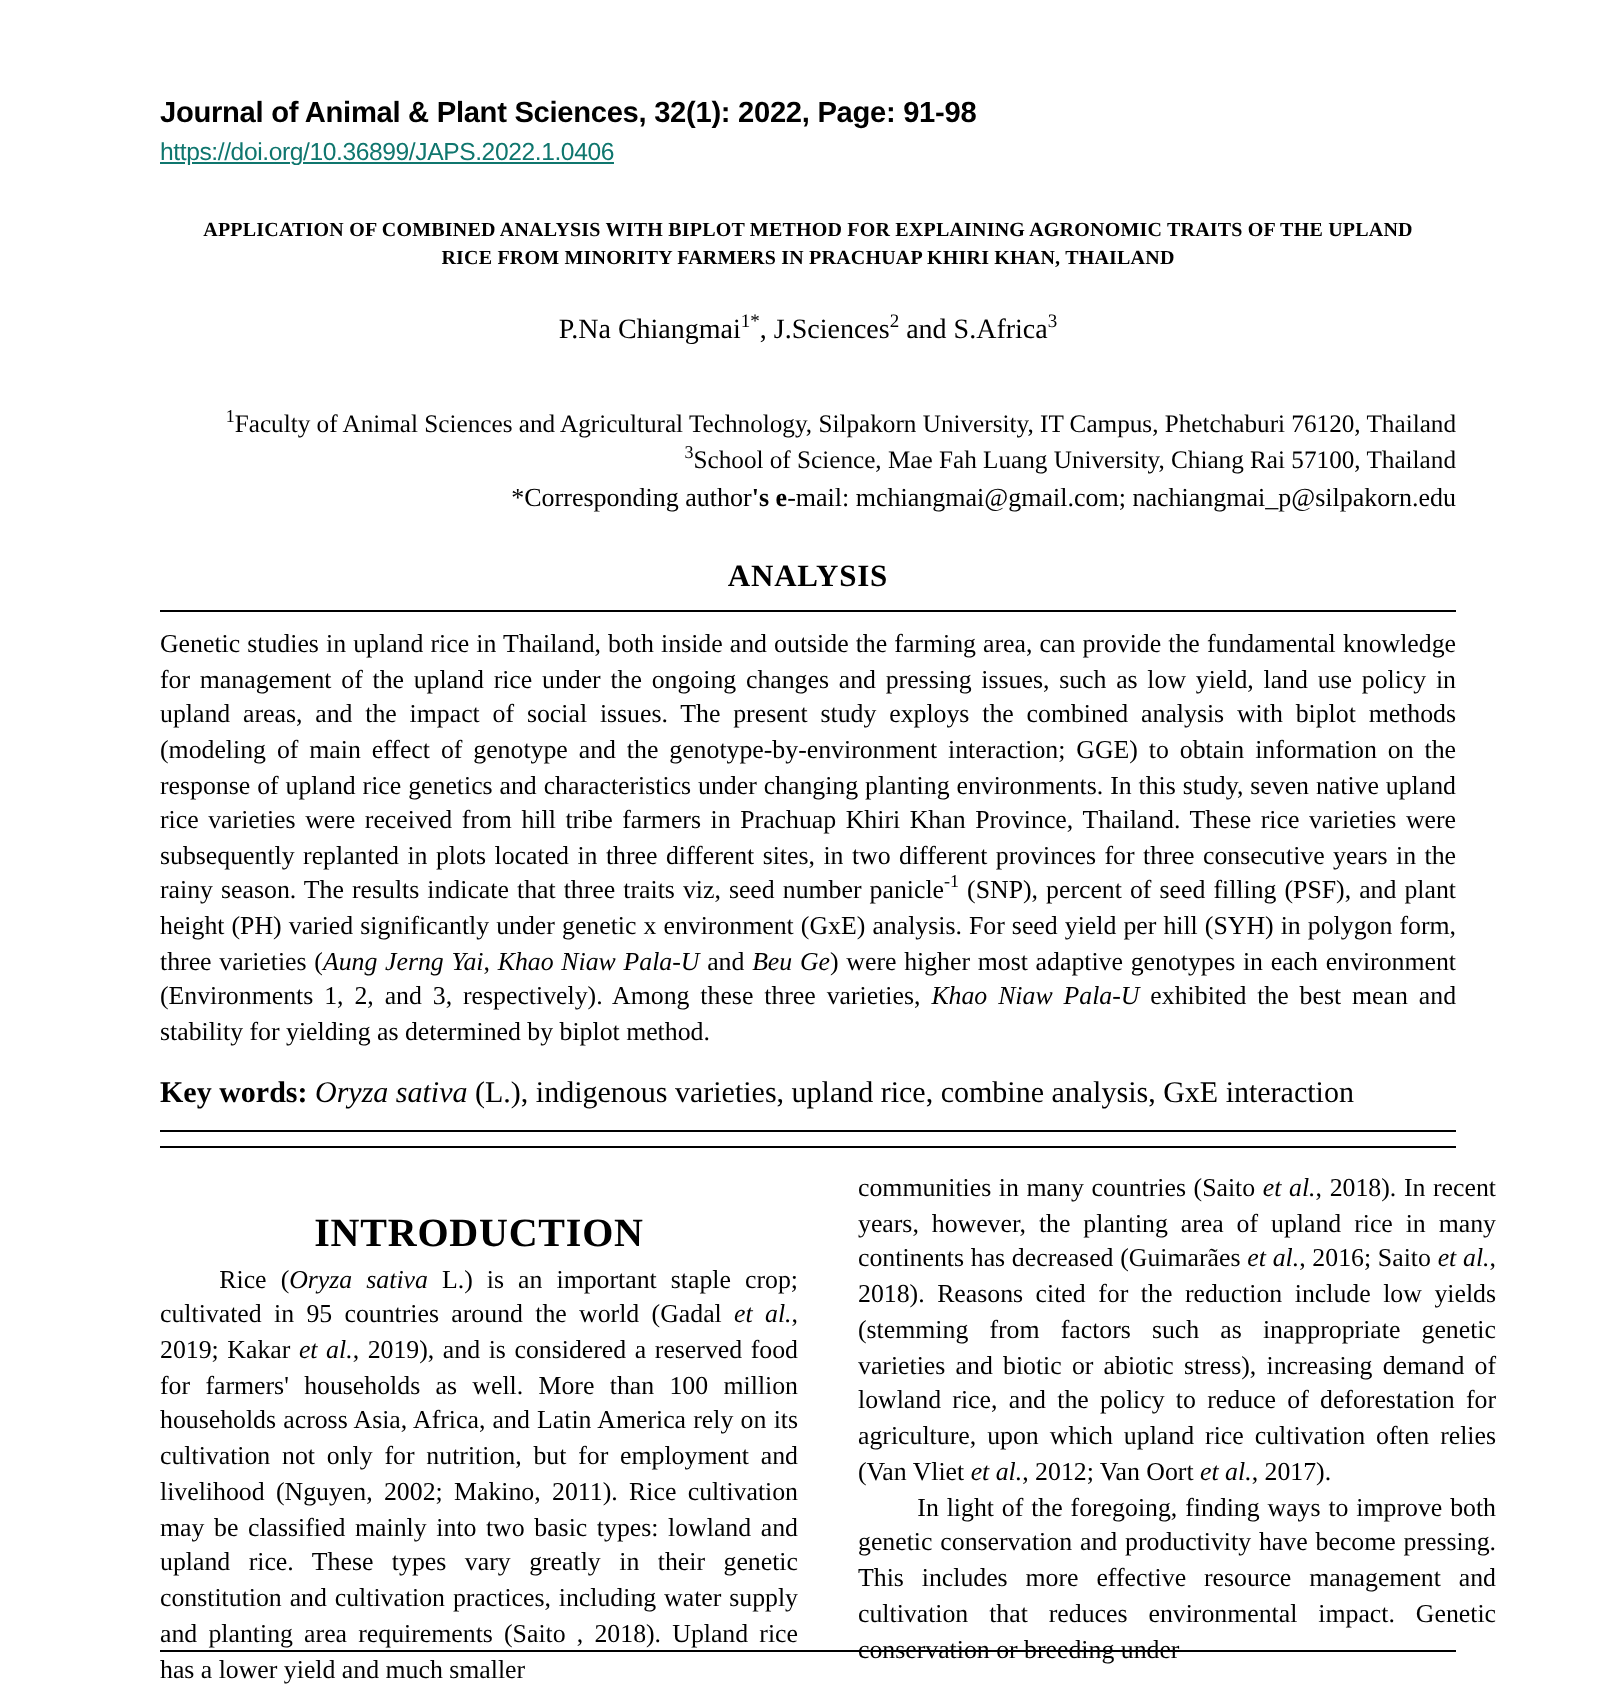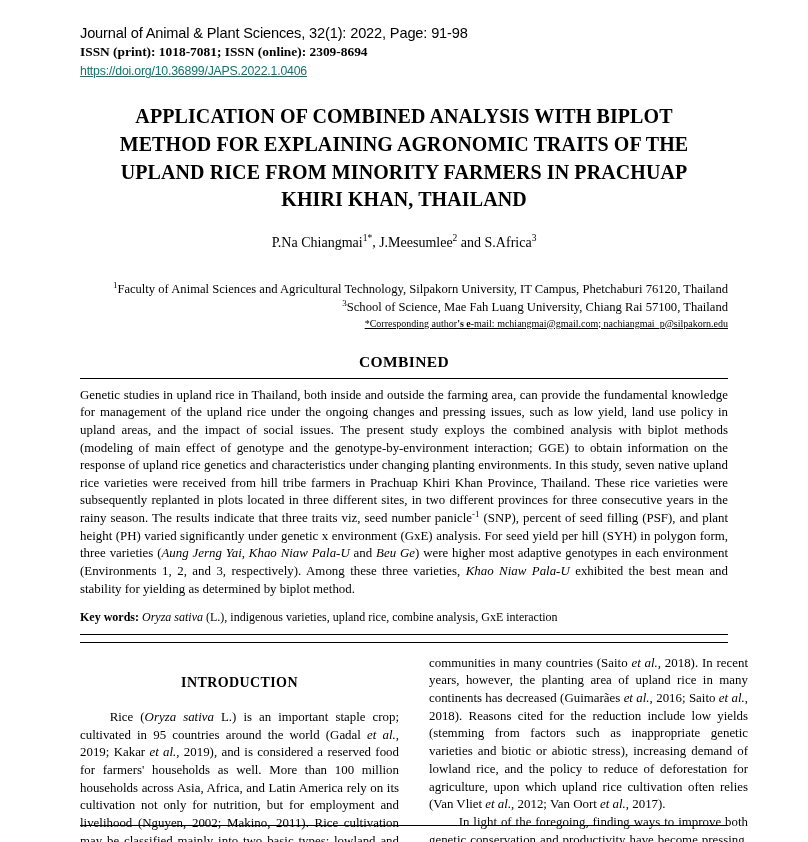--- a/index.html
+++ b/index.html
@@ -21,25 +21,26 @@
     box-sizing: border-box;
     padding: 0 80px;
   }
 
   
   .journal-header {
     padding-top: 24px;
   }
   .journal-title {
     font-family: "Liberation Sans", "DejaVu Sans", sans-serif;
-    font-weight: normal;
+    font-weight: bold;
     font-size: 14.6px;
     letter-spacing: -0.15px;
     line-height: 1.25;
     white-space: nowrap;
+    margin-top: 24px;
   }
   .issn-line {
     font-weight: bold;
     font-size: 13.4px;
     line-height: 1.35;
     margin-top: 1px;
     white-space: nowrap;
   }
   .doi-link {
     display: inline-block;
@@ -50,21 +51,21 @@
     margin-top: 3px;
     letter-spacing: -0.2px;
     cursor: pointer;
   }
 
   
   .article-title {
     margin-top: 24px;
     text-align: center;
     font-weight: bold;
-    font-size: 20px;
+    font-size: 10px;
     line-height: 1.38;
     letter-spacing: 0.1px;
     padding: 0 8px;
   }
 
   .authors {
     margin-top: 20px;
     text-align: center;
     font-size: 14px;
     line-height: 1.3;
@@ -85,22 +86,21 @@
   .affiliations .aff-line {
     display: block;
   }
   .affiliations sup {
     font-size: 9px;
     vertical-align: super;
     line-height: 0;
   }
   .corr-line {
     display: block;
-    font-size: 10px;
-    text-decoration: underline;
+    font-size: 13px;
   }
   .corr-line b {
     font-weight: bold;
   }
 
   
   .abstract-heading {
     margin-top: 22px;
     text-align: center;
     font-weight: bold;
@@ -114,21 +114,21 @@
     height: 0;
   }
   .abstract-body {
     margin-top: 8px;
     font-size: 12.9px;
     line-height: 1.365;
     text-align: justify;
   }
   .abstract-keywords {
     margin-top: 11px;
-    font-size: 12px;
+    font-size: 15px;
     line-height: 1.365;
     text-align: left;
   }
   .abstract-keywords .kw-label {
     font-weight: bold;
   }
   .rule-after-abstract {
     border: 0;
     border-top: 1px solid #000;
     margin: 8px 0 0 0;
@@ -147,24 +147,24 @@
     border: 0;
     border-top: 1px solid #000;
     margin: 7px 0 0 0;
     height: 0;
   }
 
   
   .section-heading {
     text-align: center;
     font-weight: bold;
-    font-size: 14px;
+    font-size: 20px;
     letter-spacing: 0.4px;
     margin-top: 18px;
-    margin-bottom: 17px;
+    margin-bottom: 0;
   }
   .columns {
     display: flex;
     gap: 30px;
     margin-top: 12px;
   }
   .col {
     width: 319px;
     flex: 0 0 319px;
     font-size: 12.9px;
@@ -188,37 +188,36 @@
     height: 0;
   }
 </style>
 </head>
 <body>
 
 <div class="page">
 
   <div class="journal-header">
     <div class="journal-title">Journal of Animal &amp; Plant Sciences, 32(1): 2022, Page: 91-98</div>
-    <div class="issn-line">ISSN (print): 1018-7081; ISSN (online): 2309-8694</div>
     <a class="doi-link">https://doi.org/10.36899/JAPS.2022.1.0406</a>
   </div>
 
   <h1 class="article-title">APPLICATION OF COMBINED ANALYSIS WITH BIPLOT METHOD FOR EXPLAINING AGRONOMIC TRAITS OF THE UPLAND RICE FROM MINORITY FARMERS IN PRACHUAP KHIRI KHAN, THAILAND</h1>
 
   <div class="authors">
-    <span>P.Na Chiangmai</span><sup>1*</sup><span>, </span><span>J.Meesumlee</span><sup>2</sup><span> and </span><span>S.Africa</span><sup>3</sup>
+    <span>P.Na Chiangmai</span><sup>1*</sup><span>, </span><span>J.Sciences</span><sup>2</sup><span> and </span><span>S.Africa</span><sup>3</sup>
   </div>
 
   <div class="affiliations">
     <span class="aff-line"><sup>1</sup><span>Faculty of Animal Sciences and Agricultural Technology, Silpakorn University, IT Campus, Phetchaburi 76120, Thailand</span></span>
     <span class="aff-line"><sup>3</sup><span>School of Science, Mae Fah Luang University, Chiang Rai 57100, Thailand</span></span>
     <span class="corr-line"><span>*Corresponding author</span><b>'s e</b><span>-mail: mchiangmai@gmail.com; nachiangmai_p@silpakorn.edu</span></span>
   </div>
 
-  <div class="abstract-heading">COMBINED</div>
+  <div class="abstract-heading">ANALYSIS</div>
   <hr class="rule">
   <div class="abstract-body">Genetic studies in upland rice in Thailand, both inside and outside the farming area, can provide the fundamental knowledge for management of the upland rice under the ongoing changes and pressing issues, such as low yield, land use policy in upland areas, and the impact of social issues. The present study exploys the combined analysis with biplot methods (modeling of main effect of genotype and the genotype-by-environment interaction; GGE) to obtain information on the response of upland rice genetics and characteristics under changing planting environments. In this study, seven native upland rice varieties were received from hill tribe farmers in Prachuap Khiri Khan Province, Thailand. These rice varieties were subsequently replanted in plots located in three different sites, in two different provinces for three consecutive years in the rainy season. The results indicate that three traits viz, seed number panicle<sup style="font-size:9px;vertical-align:super;line-height:0">-1</sup> (SNP), percent of seed filling (PSF), and plant height (PH) varied significantly under genetic x environment (GxE) analysis. For seed yield per hill (SYH) in polygon form, three varieties (<em>Aung Jerng Yai</em>, <em>Khao Niaw Pala-U</em> and <em>Beu Ge</em>) were higher most adaptive genotypes in each environment (Environments 1, 2, and 3, respectively). Among these three varieties, <em>Khao Niaw Pala-U</em> exhibited the best mean and stability for yielding as determined by biplot method.</div>
   <div class="abstract-keywords">
     <span class="kw-label">Key words:</span><span> <em>Oryza sativa</em> (L.), indigenous varieties, upland rice, combine analysis, GxE interaction</span>
   </div>
   <hr class="rule-after-abstract">
 
   <hr class="rule-after-dates">
 
   <div class="columns">

